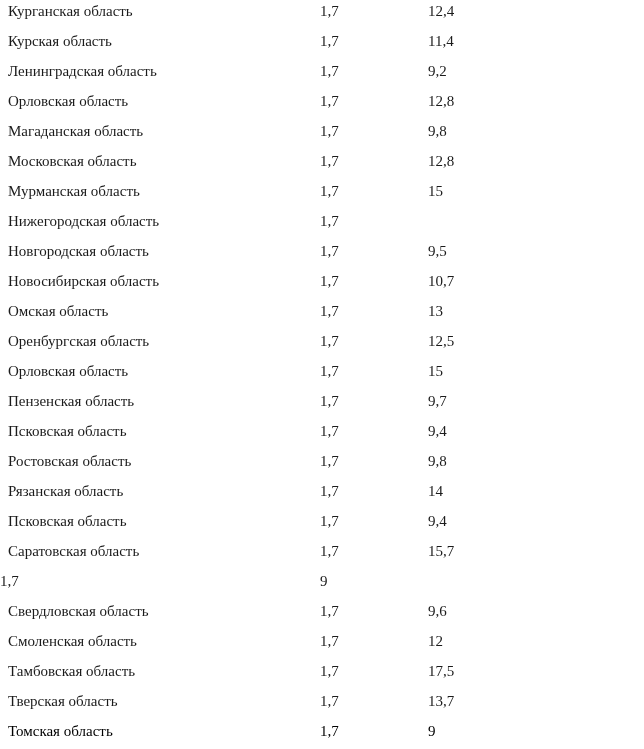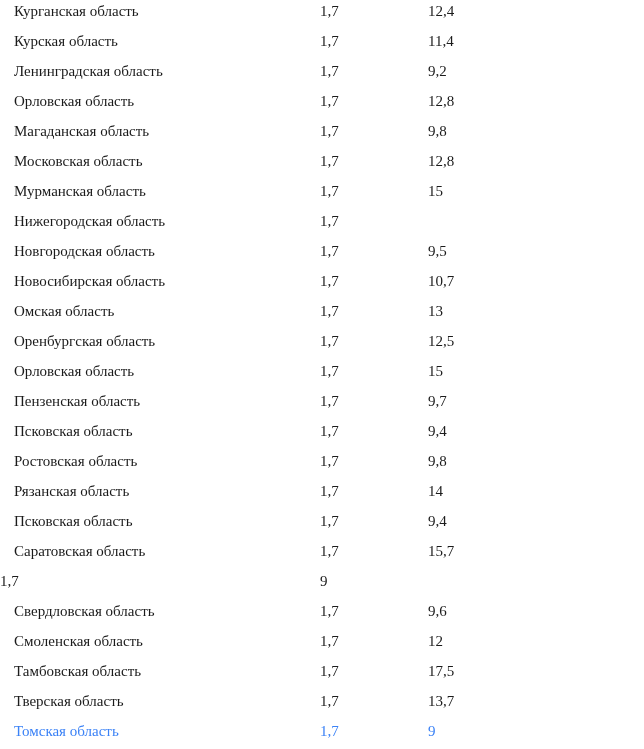--- a/index.html
+++ b/index.html
@@ -16,26 +16,26 @@
   }
   .row {
     display: grid;
     grid-template-columns: 320px 108px 216px;
     height: 30px;
     align-items: center;
     color: #1b1b1b;
     font-size: 15px;
   }
   .row.muted {
-    color: #3b82f6;
+    color: #000000;
   }
   .cell.name {
-    padding-left: 14px;
     text-align: left;
     white-space: nowrap;
+    margin-left: 8px;
   }
   .cell.v1, .cell.v2 {
     text-align: left;
     white-space: nowrap;
   }
 </style>
 </head>
 <body>
 
 <div class="table" id="regions-table">

